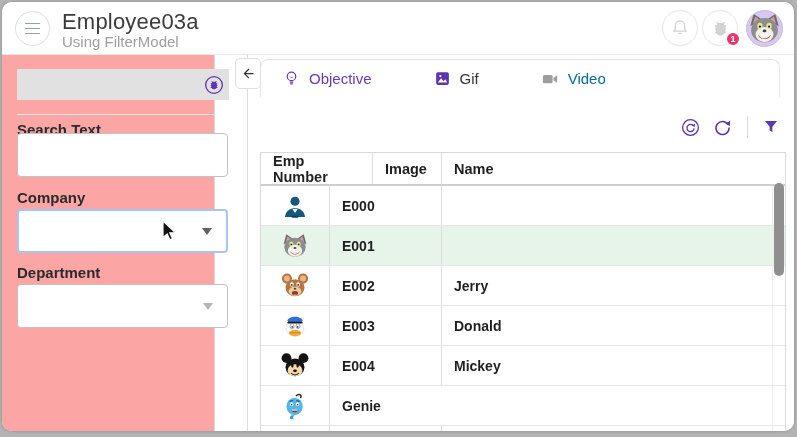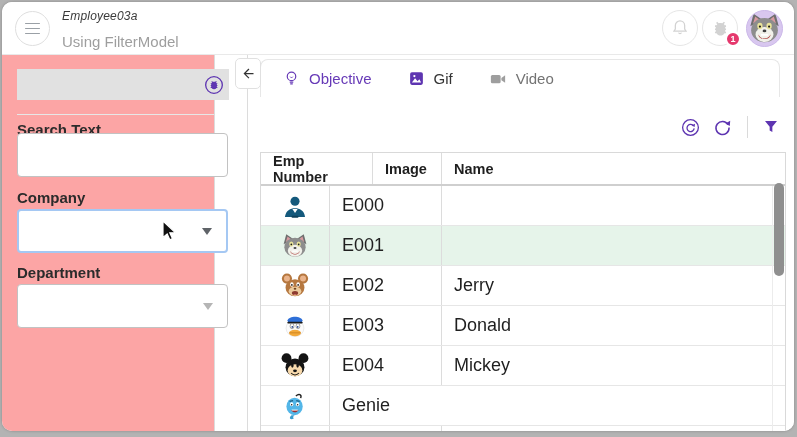--- a/index.html
+++ b/index.html
@@ -9,21 +9,21 @@
   .card { position:absolute; left:2px; top:2px; width:792px; height:429px;
     background:#fff; border-radius:10px; overflow:hidden; box-shadow:0 0 3px rgba(0,0,0,.25); }
 
   
   .header { position:absolute; left:0; top:0; right:0; height:53px; background:#fff;
     border-bottom:1px solid #e9e9e9; z-index:5; }
   .hamburger { position:absolute; left:13px; top:9px; width:35px; height:35px; border-radius:50%;
     border:1px solid #dedede; background:#fff; display:flex; flex-direction:column;
     align-items:center; justify-content:center; gap:3.5px; cursor:pointer; }
   .hamburger span { display:block; width:15px; height:1.6px; background:#9aa0a6; border-radius:1px; }
-  .title { position:absolute; left:60px; top:7px; font-size:12px; color:#3b3b3b; font-weight:500; letter-spacing:.2px;font-style:italic; }
+  .title { position:absolute; left:60px; top:7px; font-size:22px; color:#3b3b3b; font-weight:500; letter-spacing:.2px; }
   .subtitle { position:absolute; left:60px; top:31px; font-size:15px; color:#9e9e9e; }
   .hbtn { position:absolute; top:8px; width:36px; height:36px; border-radius:50%;
     border:1px solid #e6e6e6; background:#fff; display:flex; align-items:center; justify-content:center; }
   .hbtn.bell { right:96px; } .hbtn.bug { right:56px; }
   .badge { position:absolute; right:-4px; bottom:-2px; width:16px; height:16px; border-radius:50%;
     background:#e5386d; border:2px solid #fff; color:#fff; font-size:9px; font-weight:700;
     display:flex; align-items:center; justify-content:center; }
   .havatar { position:absolute; right:11px; top:8px; width:37px; height:37px; border-radius:50%;
     background:#d8c7ef; overflow:hidden; border:1px solid #cbb8e8; }
   .havatar svg { width:100%; height:100%; }
@@ -48,37 +48,37 @@
   .sel-dept .tri { border-top:7px solid #b5b5b5; }
   .cursor { position:absolute; left:160px; top:165px; z-index:9; pointer-events:none; }
 
   
   .backbox { position:absolute; left:233px; top:56px; width:26px; height:31px; background:#fff;
     border:1px solid #e0e0e0; border-radius:5px; z-index:6; display:flex; align-items:center;
     justify-content:center; cursor:pointer; }
   .main { position:absolute; left:246px; top:53px; right:0; bottom:0; background:#fff; }
   .tabbar { position:absolute; left:12px; right:14px; top:4px; height:38px;
     border:1px solid #e7e7e7; border-bottom:none; border-radius:8px 8px 0 0;
-    display:flex; align-items:center; padding-left:22px; gap:36px; background:#fff; }
+    display:flex; align-items:center; padding-left:22px; gap:62px; background:#fff; }
   .tab { display:flex; align-items:center; gap:9px; font-size:15px; cursor:pointer; }
   .tab .lbl { font-weight:500; }
   .tab-objective .lbl { color:#673ab7; }
   .tab-gif .lbl { color:#333; }
-  .tab-video .lbl { color:#737373; }
+  .tab-video .lbl { color:#0369a1; }
   .toolbar { position:absolute; right:14px; top:61px; display:flex; align-items:center; gap:11px; }
   .tdiv { width:1px; height:22px; background:#dadada; margin:0 3px; }
   .tbtn { cursor:pointer; display:flex; }
 
   
   .grid { position:absolute; left:12px; right:8px; top:97px; height:600px;
     border:1px solid #d9d9d9; background:#fff; }
   .grow { display:flex; height:40px; border-bottom:1px solid #e6e6e6; background:#fff; }
   .grow.head { height:33px; border-bottom:2px solid #cfcfcf; }
-  .gcell { padding:0 12px; display:flex; align-items:center; font-size:18px; color:#1f1f1f;
-    border-right:1px solid #dcdcdc; overflow:hidden; }
+  .gcell { padding:0 12px; display:flex; align-items:center; font-size:14px; color:#1f1f1f;
+    border-right:1px solid #dcdcdc; overflow:hidden;font-weight:bold; }
   .c-img { width:69px; justify-content:center; padding:0; }
   .c-emp { width:112px; }
   .c-name { flex:1; border-right:none; }
   .head .gcell { font-weight:700; font-size:14.5px; justify-content:flex-start; }
   .head .c-img { padding-left:12px; }
   .grow.selected { background:#e6f4ea; }
   .av { width:28px; height:28px; }
   .scroll-thumb { position:absolute; right:1px; top:30px; width:10px; height:93px;
     background:#8f8f8f; border-radius:6px; z-index:3; cursor:grab; }
   .gutterline { position:absolute; right:12px; top:33px; bottom:0; width:1px; background:#ececec; }

